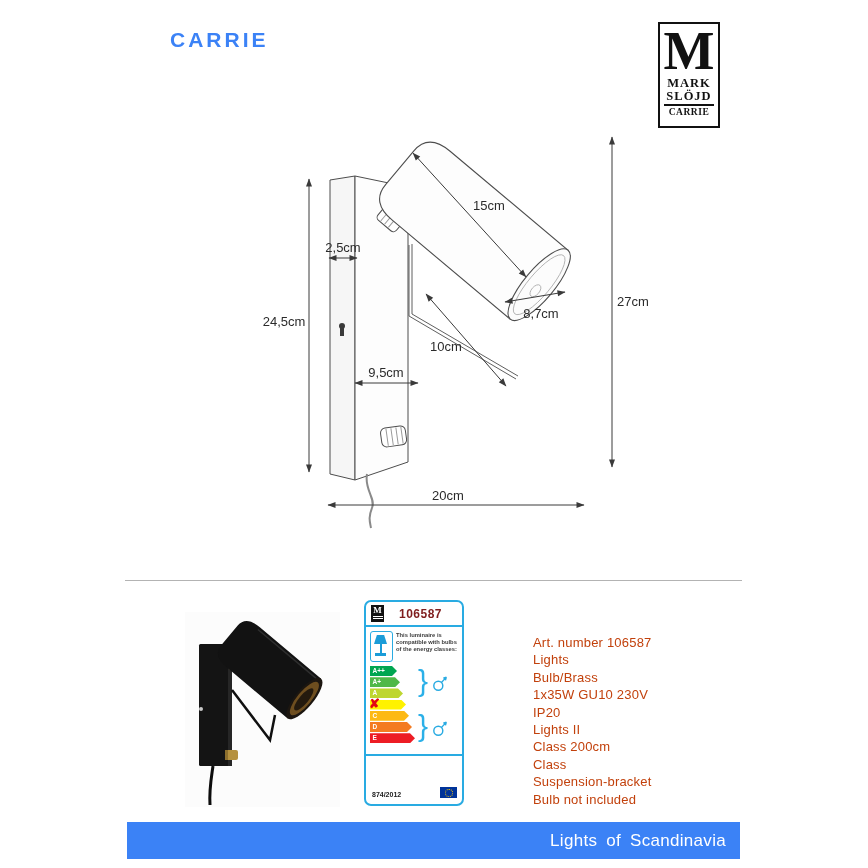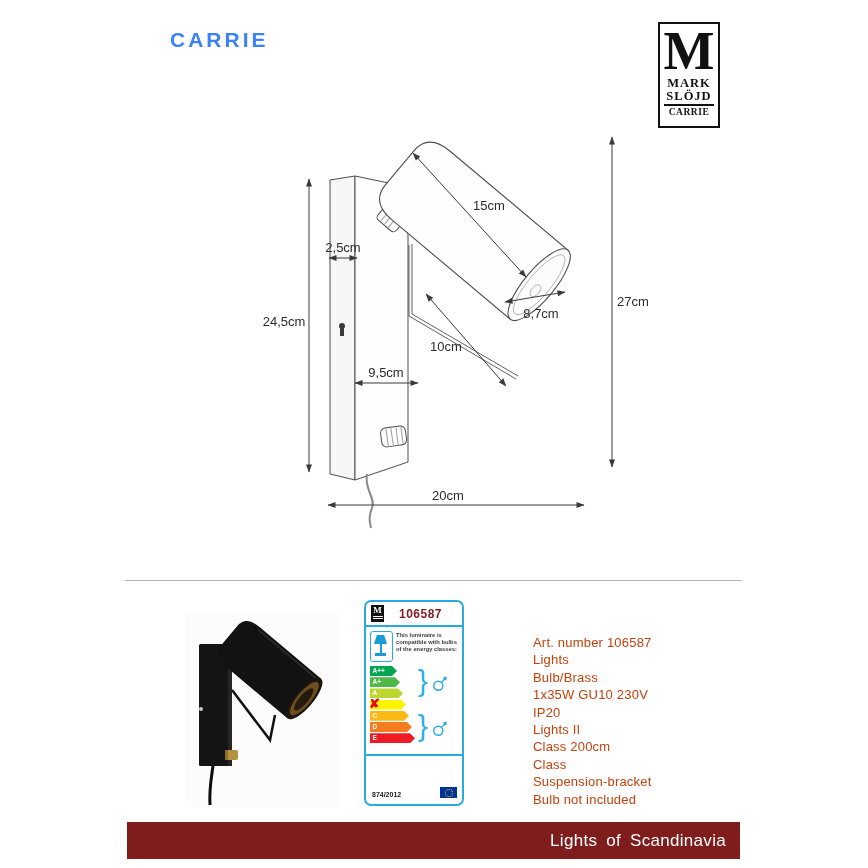--- a/index.html
+++ b/index.html
@@ -52,21 +52,21 @@
   .el-div2{position:absolute;left:0;right:0;top:152px;height:1.5px;background:#29abe2;}
   .el-foot{position:absolute;left:6px;right:5px;bottom:6px;display:flex;align-items:flex-end;justify-content:space-between;}
   .el-reg{font-size:7px;font-weight:bold;color:#222;}
   .eu-flag{width:17px;height:11px;background:#003399;display:flex;align-items:center;justify-content:center;}
   .eu-stars{width:6px;height:6px;border:1px dotted #ffcc00;border-radius:50%;}
 
   
   .specs{position:absolute;left:533px;top:606px;color:#c2410c;font-size:13px;line-height:17.4px;letter-spacing:0.2px;margin-top:28px;}
 
   
-  .footbar{position:absolute;left:127px;top:822px;width:613px;height:37px;background:#7f1d1d;}
+  .footbar{position:absolute;left:127px;top:822px;width:613px;height:37px;background:#3b82f6;}
   .footbar span{position:absolute;right:14px;top:0;line-height:37px;color:#fff;font-size:17px;
                 letter-spacing:0.3px;word-spacing:4px;}
 </style>
 </head>
 <body>
 
 <div id="sheet">
 
   <div class="title">CARRIE</div>
 

